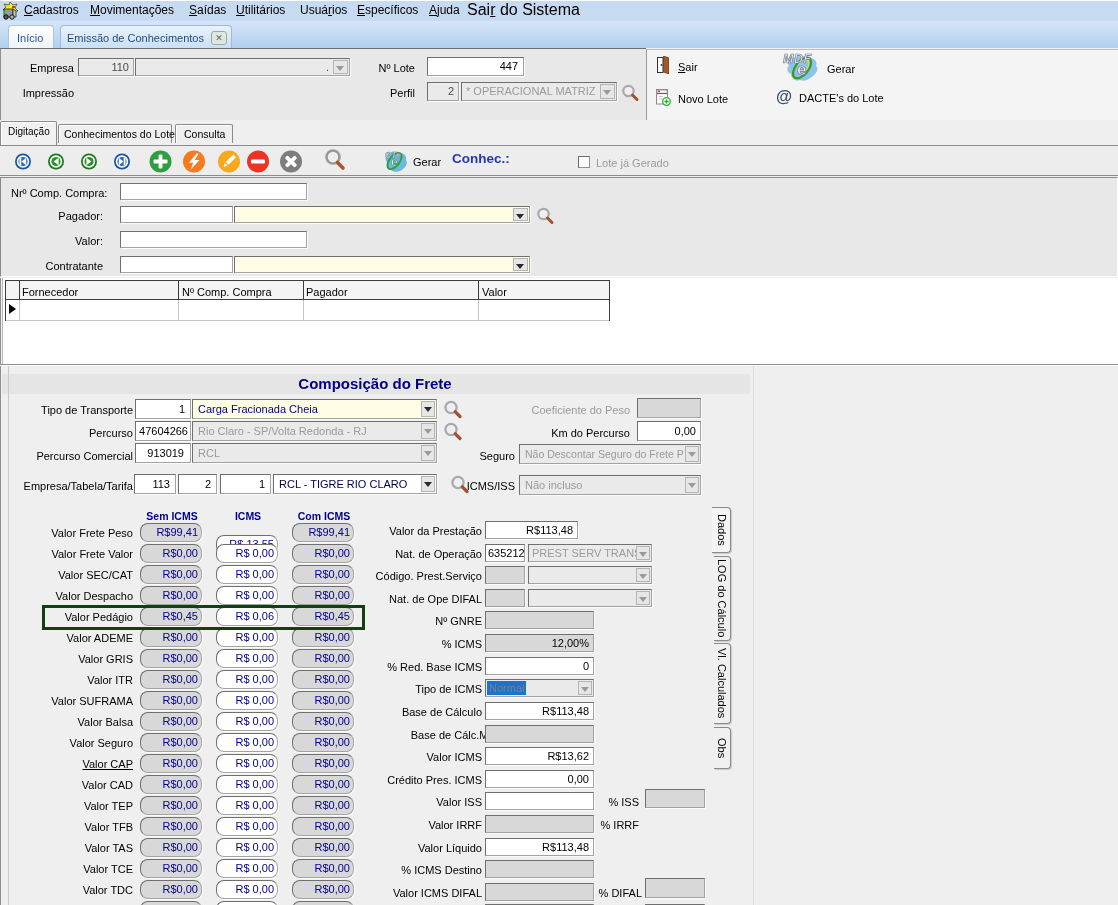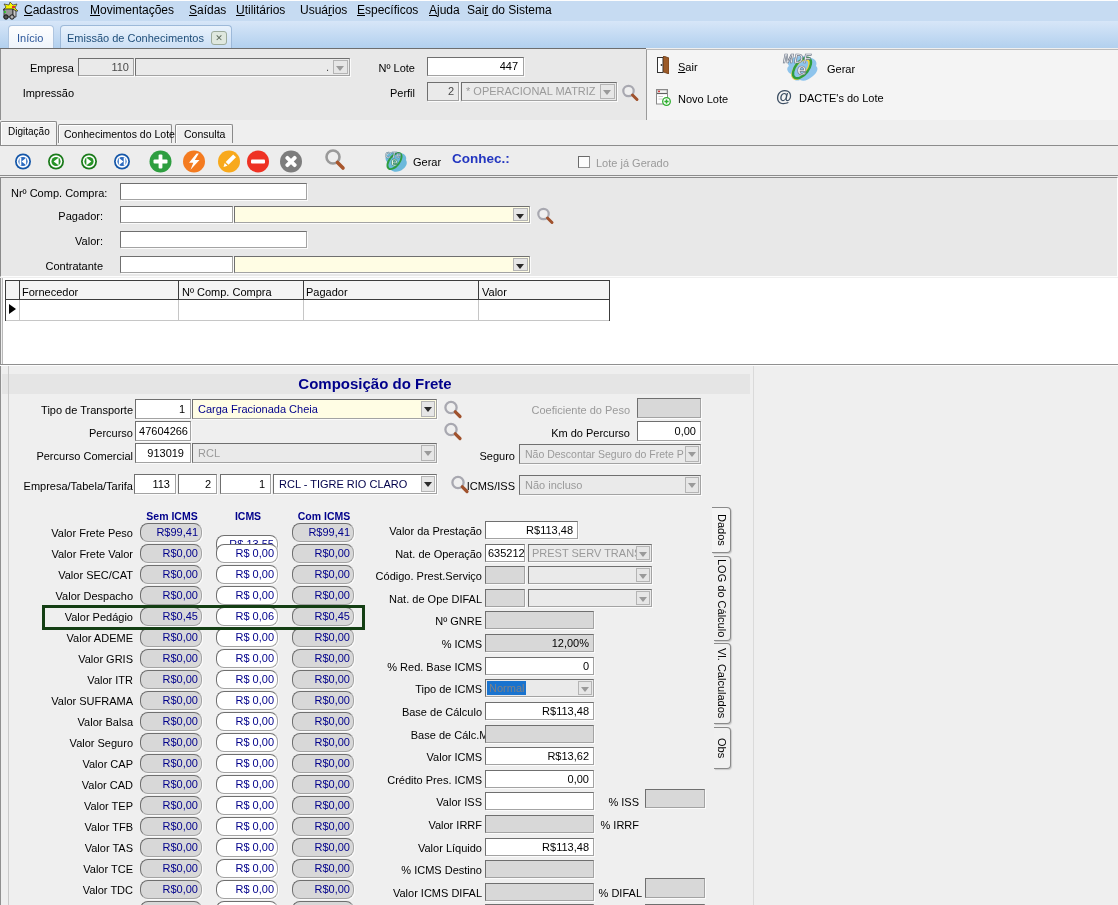--- a/index.html
+++ b/index.html
@@ -31,21 +31,21 @@
  <circle cx="3" cy="10" r="1" fill="#1bd41b"></circle>
  <rect x="10" y="4" width="3" height="2" fill="#e03030"></rect>
 </svg>
 <div class="lbl m" style="left:24px;top:3px;font-size:12px;"><u>C</u>adastros</div>
 <div class="lbl m" style="left:90px;top:3px;font-size:12px;"><u>M</u>ovimentações</div>
 <div class="lbl m" style="left:189px;top:3px;font-size:12px;"><u>S</u>aídas</div>
 <div class="lbl m" style="left:236px;top:3px;font-size:12px;"><u>U</u>tilitários</div>
 <div class="lbl m" style="left:300px;top:3px;font-size:12px;">Usuá<u>r</u>ios</div>
 <div class="lbl m" style="left:357px;top:3px;font-size:12px;"><u>E</u>specíficos</div>
 <div class="lbl m" style="left:429px;top:3px;font-size:12px;"><u>A</u>juda</div>
-<div class="lbl m" style="left:467px;top:3px;font-size:12px;">Sai<u>r</u> do Sistema</div>
+<div class="lbl m" style="left:467px;top:3px;font-size:16px;">Sai<u>r</u> do Sistema</div>
 
 <div class="abs" style="left:0;top:21px;width:1118px;height:27px;background:linear-gradient(#d7e6f8,#b2d0ee);"></div>
 <div class="abs" style="left:60px;top:25px;width:172px;height:23px;background:linear-gradient(#e9f2fc,#cbdff5);border:1px solid #9db9d9;border-bottom:none;border-radius:4px 4px 0 0;box-sizing:border-box;"></div>
 <div class="lbl" style="left:67px;top:31px;color:#1f4e79;">Emissão de Conhecimentos</div>
 <div class="abs" style="left:211px;top:31px;width:16px;height:14px;background:#dfe8df;border:1px solid #9cab9c;border-radius:3px;box-sizing:border-box;color:#5d6b5d;font-size:9px;text-align:center;line-height:12px;">✕</div>
 <div class="abs" style="left:8px;top:25px;width:46px;height:23px;background:linear-gradient(#fefefe,#eef4fb);border:1px solid #aec5e0;border-bottom:none;border-radius:4px 4px 0 0;box-sizing:border-box;"></div>
 <div class="lbl" style="left:17px;top:31px;color:#2a5599;">Início</div>
 <div class="abs" style="left:0;top:48px;width:646px;height:1px;background:#6e6e6e;"></div>
 
 <div class="abs" style="left:0;top:49px;width:646px;height:71px;background:#e8e8e8;border-left:1px solid #909090;box-sizing:border-box;"></div>
@@ -223,20 +223,21 @@
 <div class="box yel" style="left:192px;top:399px;width:245px;height:20px;padding-left:5px;line-height:18px;color:#00008b;">Carga Fracionada Cheia<span class="arw" style="width:14px;"></span></div>
 <svg class="abs" style="left:443px;top:400px;" width="20" height="19" viewBox="0 0 20 19">
       <circle cx="8" cy="7.5" r="5.6" fill="#efefef" stroke="#a8a8b0" stroke-width="2.3"></circle>
       <line x1="12.3" y1="11.8" x2="17" y2="16.5" stroke="#a0522d" stroke-width="3.2" stroke-linecap="round"></line>
     </svg>
 <div class="lbl r gtxt" style="left:430px;top:403px;width:200px;">Coeficiente do Peso</div>
 <div class="box gray" style="left:637px;top:398px;width:64px;height:20px;"></div>
 
 <div class="lbl r" style="left:0;top:426px;width:133px;">Percurso</div>
 <div class="box" style="left:135px;top:421px;width:56px;height:20px;text-align:right;padding-right:2px;line-height:18px;">47604266</div>
+<div class="box dis gtxt" style="left:192px;top:421px;width:245px;height:20px;padding-left:5px;line-height:18px;">Rio Claro - SP/Volta Redonda - RJ<span class="arw g" style="width:14px;"></span></div>
 <svg class="abs" style="left:443px;top:422px;" width="20" height="19" viewBox="0 0 20 19">
       <circle cx="8" cy="7.5" r="5.6" fill="#efefef" stroke="#a8a8b0" stroke-width="2.3"></circle>
       <line x1="12.3" y1="11.8" x2="17" y2="16.5" stroke="#a0522d" stroke-width="3.2" stroke-linecap="round"></line>
     </svg>
 <div class="lbl r" style="left:430px;top:426px;width:200px;">Km do Percurso</div>
 <div class="box" style="left:637px;top:421px;width:64px;height:20px;text-align:right;padding-right:4px;line-height:18px;">0,00</div>
 
 <div class="lbl r" style="left:0;top:449px;width:133px;">Percurso Comercial</div>
 <div class="box" style="left:135px;top:443px;width:56px;height:20px;text-align:right;padding-right:6px;line-height:18px;">913019</div>
 <div class="box dis gtxt" style="left:192px;top:443px;width:245px;height:20px;padding-left:5px;line-height:18px;">RCL<span class="arw g" style="width:14px;"></span></div>
@@ -296,21 +297,21 @@
       <div class="box navy" style="left:216px;top:691px;width:62px;height:19px;">R$ 0,00</div>
       <div class="box gray navy" style="left:292px;top:691px;width:62px;height:19px;">R$0,00</div>
       <div class="lbl r" style="left:0;top:715px;width:133px;">Valor Balsa</div>
       <div class="box gray navy" style="left:140px;top:712px;width:62px;height:19px;">R$0,00</div>
       <div class="box navy" style="left:216px;top:712px;width:62px;height:19px;">R$ 0,00</div>
       <div class="box gray navy" style="left:292px;top:712px;width:62px;height:19px;">R$0,00</div>
       <div class="lbl r" style="left:0;top:736px;width:133px;">Valor Seguro</div>
       <div class="box gray navy" style="left:140px;top:733px;width:62px;height:19px;">R$0,00</div>
       <div class="box navy" style="left:216px;top:733px;width:62px;height:19px;">R$ 0,00</div>
       <div class="box gray navy" style="left:292px;top:733px;width:62px;height:19px;">R$0,00</div>
-      <div class="lbl r" style="left:0;top:757px;width:133px;">Valor CAP</div>
+      <div class="lbl r" style="left:0;top:757px;width:133px;text-decoration:underline;">Valor CAP</div>
       <div class="box gray navy" style="left:140px;top:754px;width:62px;height:19px;">R$0,00</div>
       <div class="box navy" style="left:216px;top:754px;width:62px;height:19px;">R$ 0,00</div>
       <div class="box gray navy" style="left:292px;top:754px;width:62px;height:19px;">R$0,00</div>
       <div class="lbl r" style="left:0;top:778px;width:133px;">Valor CAD</div>
       <div class="box gray navy" style="left:140px;top:775px;width:62px;height:19px;">R$0,00</div>
       <div class="box navy" style="left:216px;top:775px;width:62px;height:19px;">R$ 0,00</div>
       <div class="box gray navy" style="left:292px;top:775px;width:62px;height:19px;">R$0,00</div>
       <div class="lbl r" style="left:0;top:799px;width:133px;">Valor TEP</div>
       <div class="box gray navy" style="left:140px;top:796px;width:62px;height:19px;">R$0,00</div>
       <div class="box navy" style="left:216px;top:796px;width:62px;height:19px;">R$ 0,00</div>

